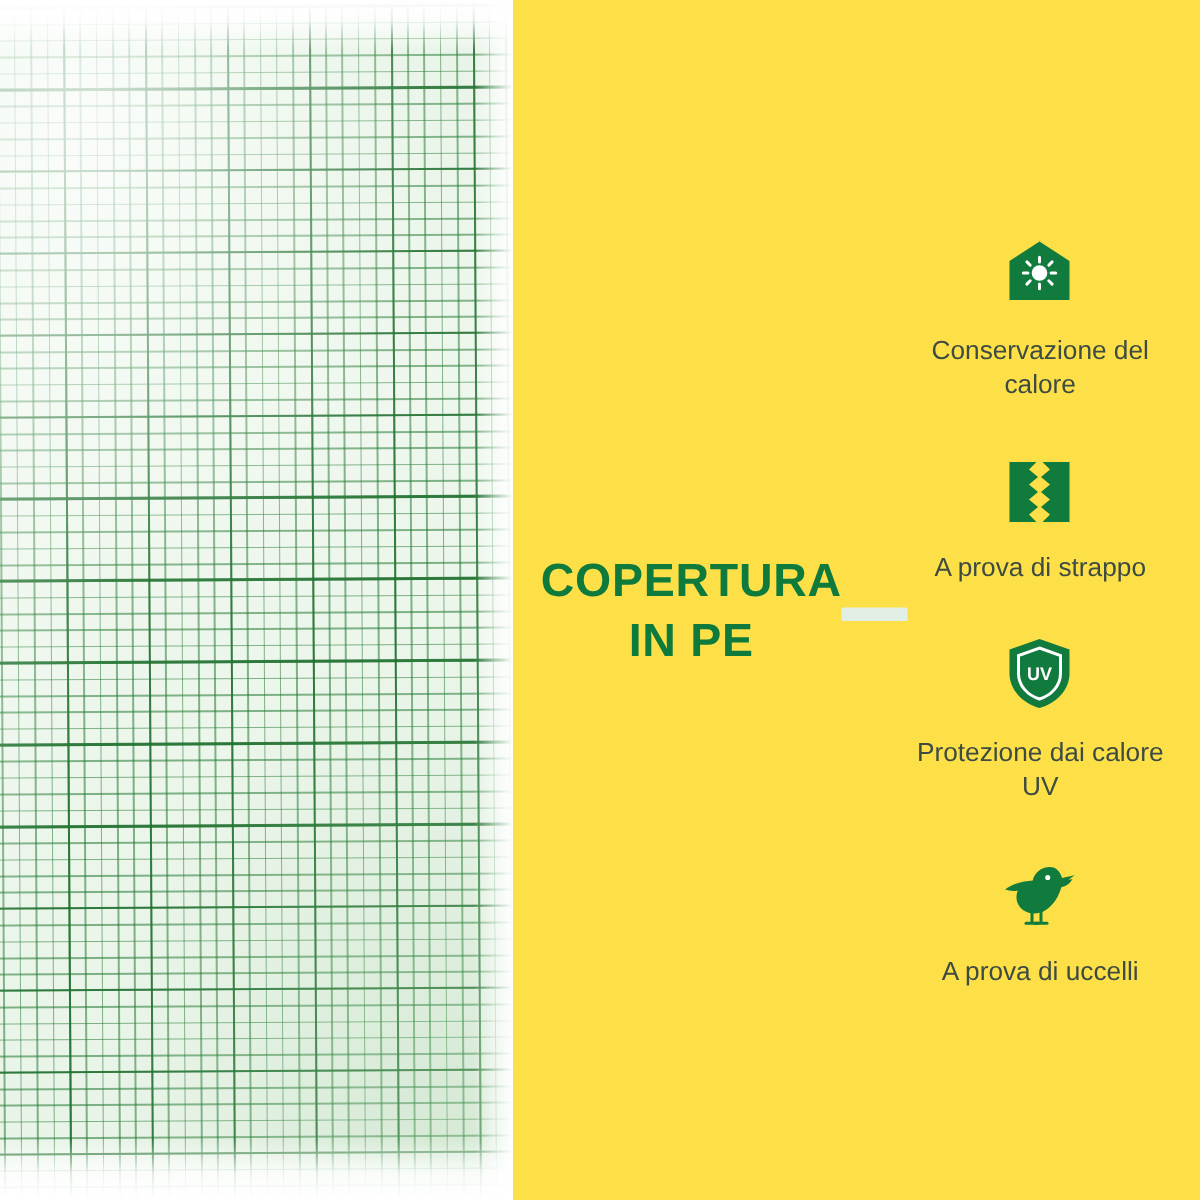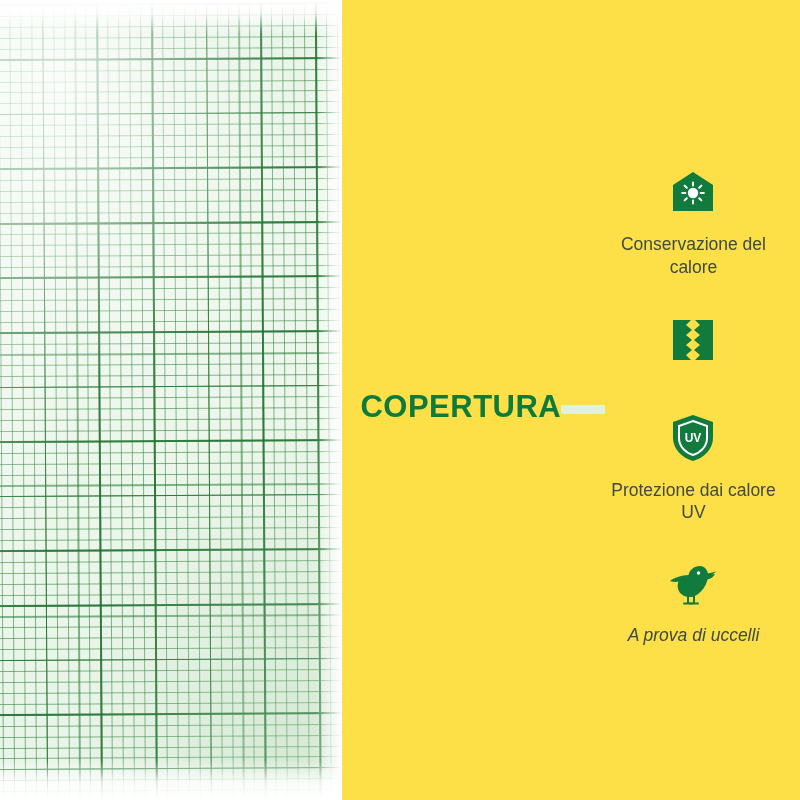--- a/index.html
+++ b/index.html
@@ -112,21 +112,21 @@
     flex-direction: column;
     align-items: center;
   }
   .feature {
     width: 100%;
     display: flex;
     flex-direction: column;
     align-items: center;
     margin-bottom: 30px;
   }
-  .feature:last-child { margin-bottom: 12px; font-style: italic; }
+  .feature:last-child { margin-bottom: 12px; }
   .feature .icon {
     width: 54px;
     height: 54px;
     display: flex;
     align-items: flex-end;
     justify-content: center;
     margin-bottom: 16px;
   }
   .feature .icon svg { display: block; }
   .feature .label {
@@ -147,20 +147,21 @@
     <div class="mesh-shade"></div>
     <div class="mesh-top-fade"></div>
     <div class="mesh-bottom-fade"></div>
     <div class="mesh-right-fade"></div>
   </div>
 
   <div class="info-panel">
 
     <div class="title">
       <span>COPERTURA</span>
+      <span class="line2">IN PE</span>
     </div>
 
     <div class="divider"></div>
 
     <div class="features">
 
       <div class="feature f1">
         <span class="icon">
           <svg width="50" height="50" viewBox="0 0 50 50" aria-hidden="true">
             <path d="M25 5 L45 18 L45 44 L5 44 L5 18 Z" fill="#117a3d"></path>
@@ -180,20 +181,21 @@
         <span class="label">Conservazione del calore</span>
       </div>
 
       <div class="feature">
         <span class="icon">
           <svg width="44" height="46" viewBox="0 0 44 46" aria-hidden="true">
             <path d="M2 3 H20 L15 8 L21 13 L15 18 L21 23 L15 28 L21 33 L15 38 L20 43 H2 Z" fill="#117a3d"></path>
             <path d="M42 3 H24 L29 8 L23 13 L29 18 L23 23 L29 28 L23 33 L29 38 L24 43 H42 Z" fill="#117a3d"></path>
           </svg>
         </span>
+        <span class="label">A prova di strappo</span>
       </div>
 
       <div class="feature">
         <span class="icon">
           <svg width="46" height="50" viewBox="0 0 46 50" aria-hidden="true">
             <path d="M23 2 L43 9 V25 C43 36 34 45 23 48 C12 45 3 36 3 25 V9 Z" fill="#117a3d"></path>
             <path d="M23 8 L37 13 V25 C37 33 31 39.6 23 42 C15 39.6 9 33 9 25 V13 Z" fill="none" stroke="#ffffff" stroke-width="2"></path>
             <text x="23" y="29" text-anchor="middle" font-family="Liberation Sans, sans-serif" font-size="12" font-weight="bold" fill="#ffffff">UV</text>
           </svg>
         </span>

